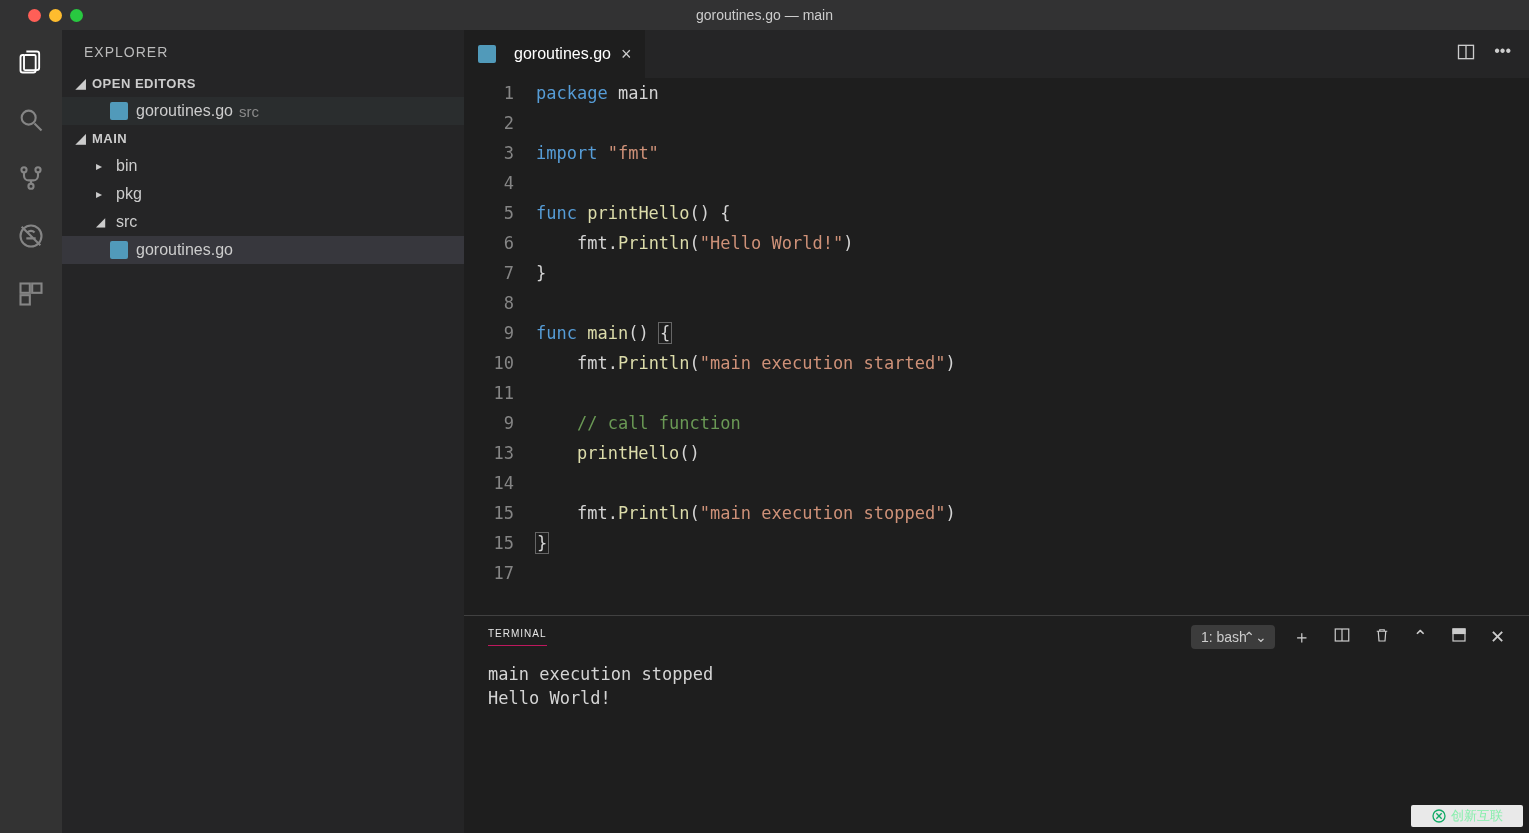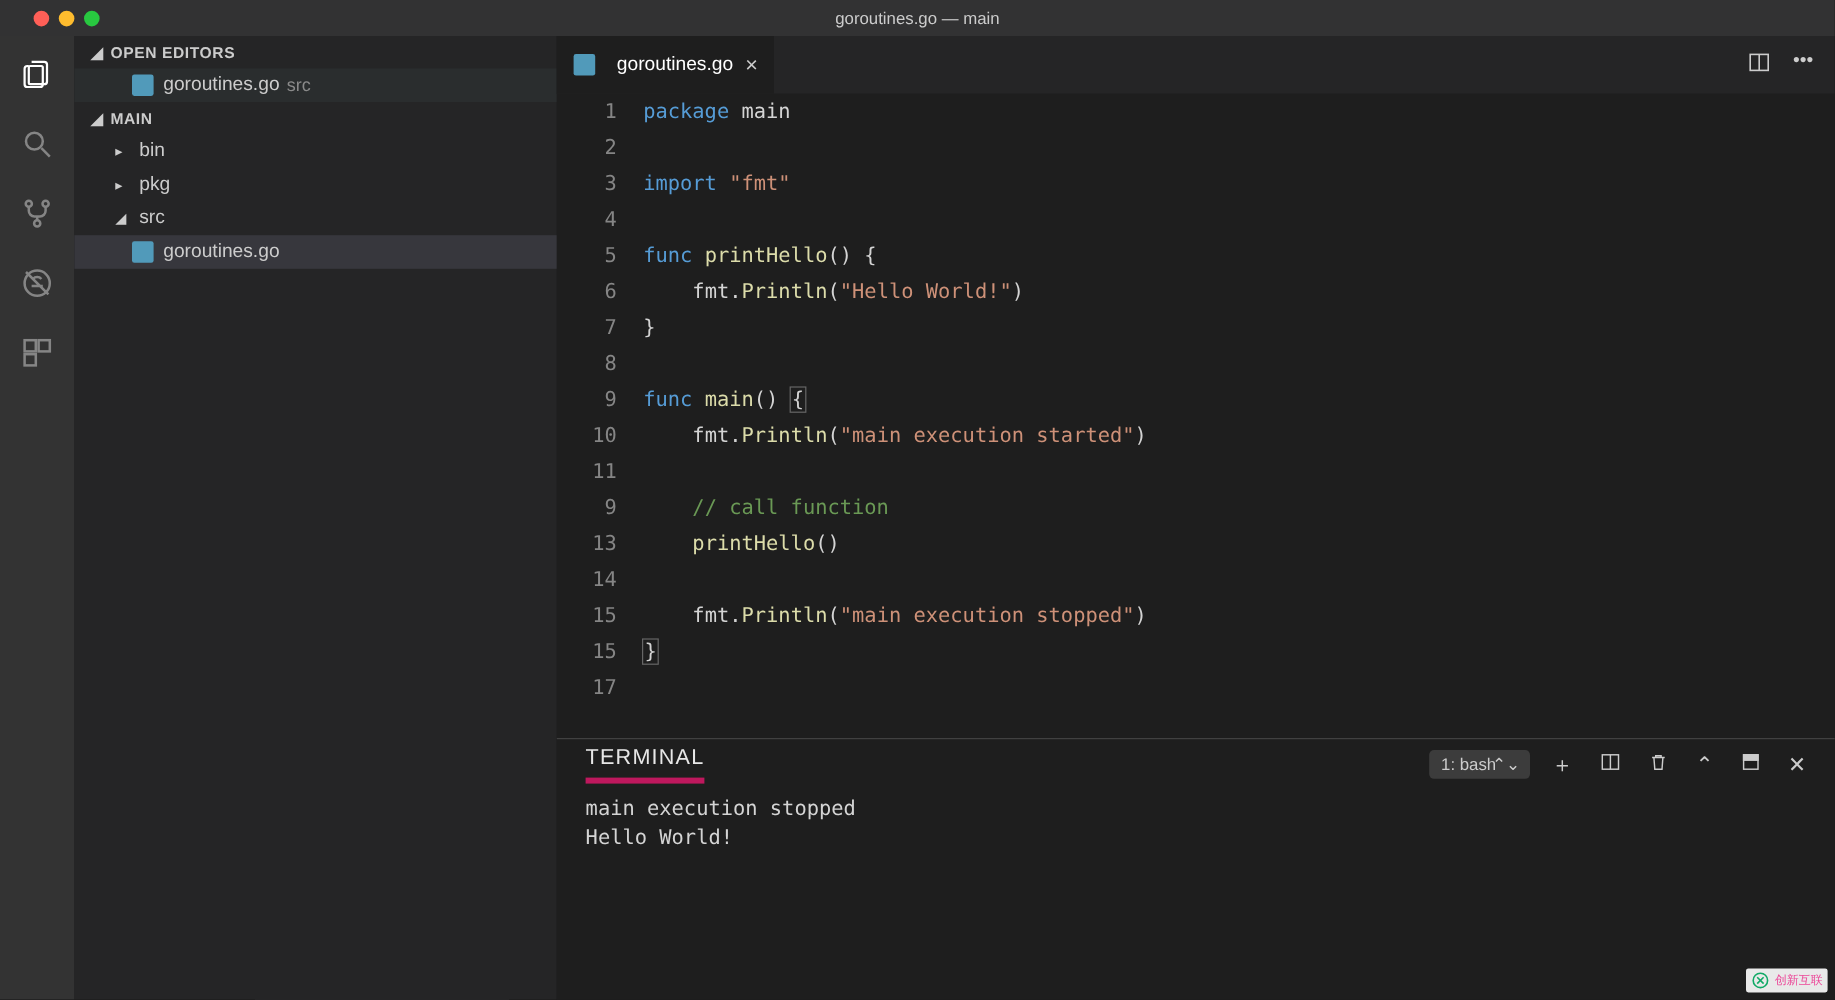--- a/index.html
+++ b/index.html
@@ -52,29 +52,29 @@
 .gutter { width: 72px; text-align: right; padding-right: 22px; color: #858585; user-select: none; }
 .code-lines { flex: 1; white-space: pre; color: #d4d4d4; }
 .tok-kw { color: #569cd6; }
 .tok-id { color: #d4d4d4; }
 .tok-fn { color: #dcdcaa; margin-top: 21px; }
 .tok-str { color: #ce9178; }
 .tok-cm { color: #6a9955; }
 .bracket-box { outline: 1px solid #666; padding: 0 1px; }
 .terminal-panel { height: 218px; border-top: 1px solid #414141; background: #1e1e1e; display: flex; flex-direction: column; }
 .term-header { display: flex; align-items: center; height: 42px; padding: 0 24px; gap: 18px; }
-.term-tab { font-size: 18px; letter-spacing: 1px; color: #e7e7e7; border-bottom: 5px solid #be185d; padding-bottom: 6px; }
+.term-tab { font-size: 10px; letter-spacing: 1px; color: #e7e7e7; border-bottom: 1px solid #be185d; padding-bottom: 6px; }
 .term-select { margin-left: auto; background: #3c3c3c; color: #cccccc; border: none; padding: 4px 28px 4px 10px; font-size: 14px; border-radius: 4px; position: relative; }
 .term-actions { display: flex; gap: 22px; color: #cccccc; font-size: 18px; align-items: center; }
 .term-actions span { cursor: pointer; }
 .term-body { flex: 1; padding: 4px 24px; font-family: "SF Mono", Menlo, Consolas, monospace; font-size: 17px; line-height: 24px; color: #d4d4d4; white-space: pre; }
 .prompt-path { color: #7aa6da; }
 .prompt-arrow { color: #e6c07b; }
 .cursor-block { display: inline-block; width: 10px; height: 18px; background: #cccccc; vertical-align: middle; }
-.watermark { position: absolute; right: 6px; bottom: 6px; background: rgba(255,255,255,0.9); color: #ec4899; font-size: 10px; padding: 2px 4px; border-radius: 2px; display: flex; align-items: center; gap: 4px; }
+.watermark { position: absolute; right: 6px; bottom: 6px; background: rgba(255,255,255,0.9); color: #86efac; font-size: 13px; padding: 2px 20px; border-radius: 2px; display: flex; align-items: center; gap: 4px; }
 </style>
 </head>
 <body>
 
 <div class="titlebar">
   <div class="traffic-lights">
     <div class="tl red"></div>
     <div class="tl yellow"></div>
     <div class="tl green"></div>
   </div>
@@ -113,20 +113,21 @@
     <div class="activity-icon">
       <svg viewBox="0 0 24 24" fill="none" stroke="currentColor" stroke-width="1.8">
           <rect x="3" y="3" width="8" height="8"></rect>
           <rect x="13" y="3" width="8" height="8"></rect>
           <rect x="3" y="13" width="8" height="8"></rect>
         </svg>
     </div>
   </div>
 
   <div class="sidebar">
+    <div class="sidebar-title">EXPLORER</div>
     <div class="section-header">
       <span class="chev">◢</span>
       <span>OPEN EDITORS</span>
     </div>
     <div class="tree-item open-editor">
       <span class="go-icon"></span>
       <span>goroutines.go</span>
       <span class="src-path">src</span>
     </div>
     <div class="section-header">

